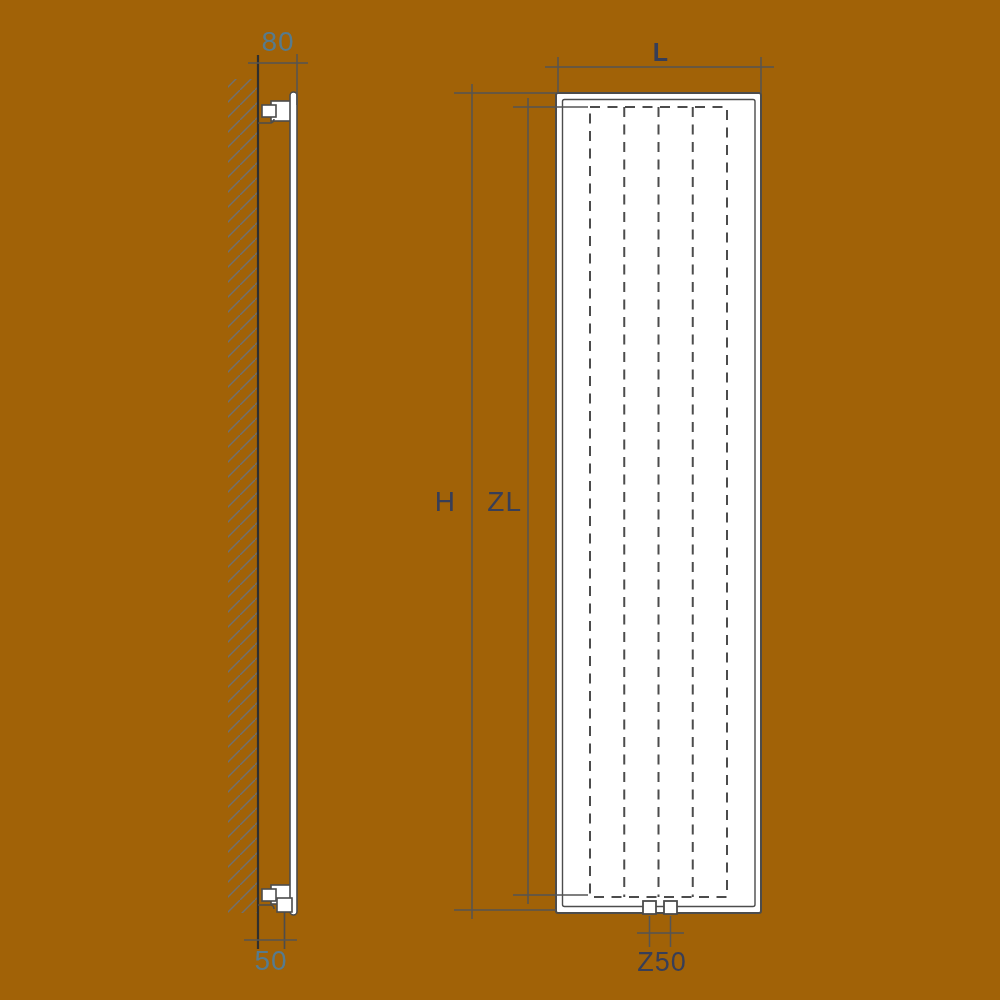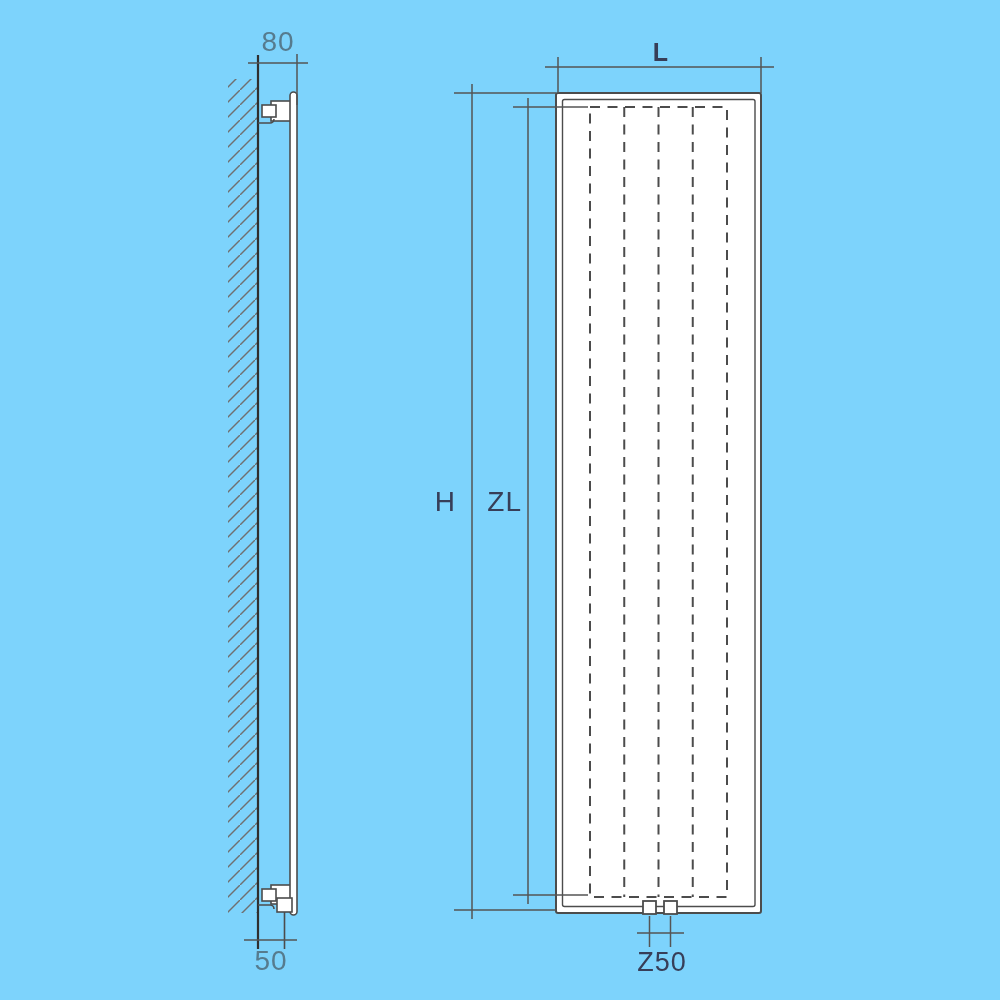--- a/index.html
+++ b/index.html
@@ -5,21 +5,21 @@
   html, body {
     margin: 0;
     padding: 0;
     background: #ffffff;
     font-family: "Liberation Sans", sans-serif;
   }
   .canvas {
     position: relative;
     width: 1000px;
     height: 1000px;
-    background: #7dd3fc;
+    background: #a16207;
     overflow: hidden;
   }
   svg { display: block; }
   text.dim-label {
     font-family: "Liberation Sans", sans-serif;
     letter-spacing: 1px;
   }
 </style>
 </head>
 <body>

